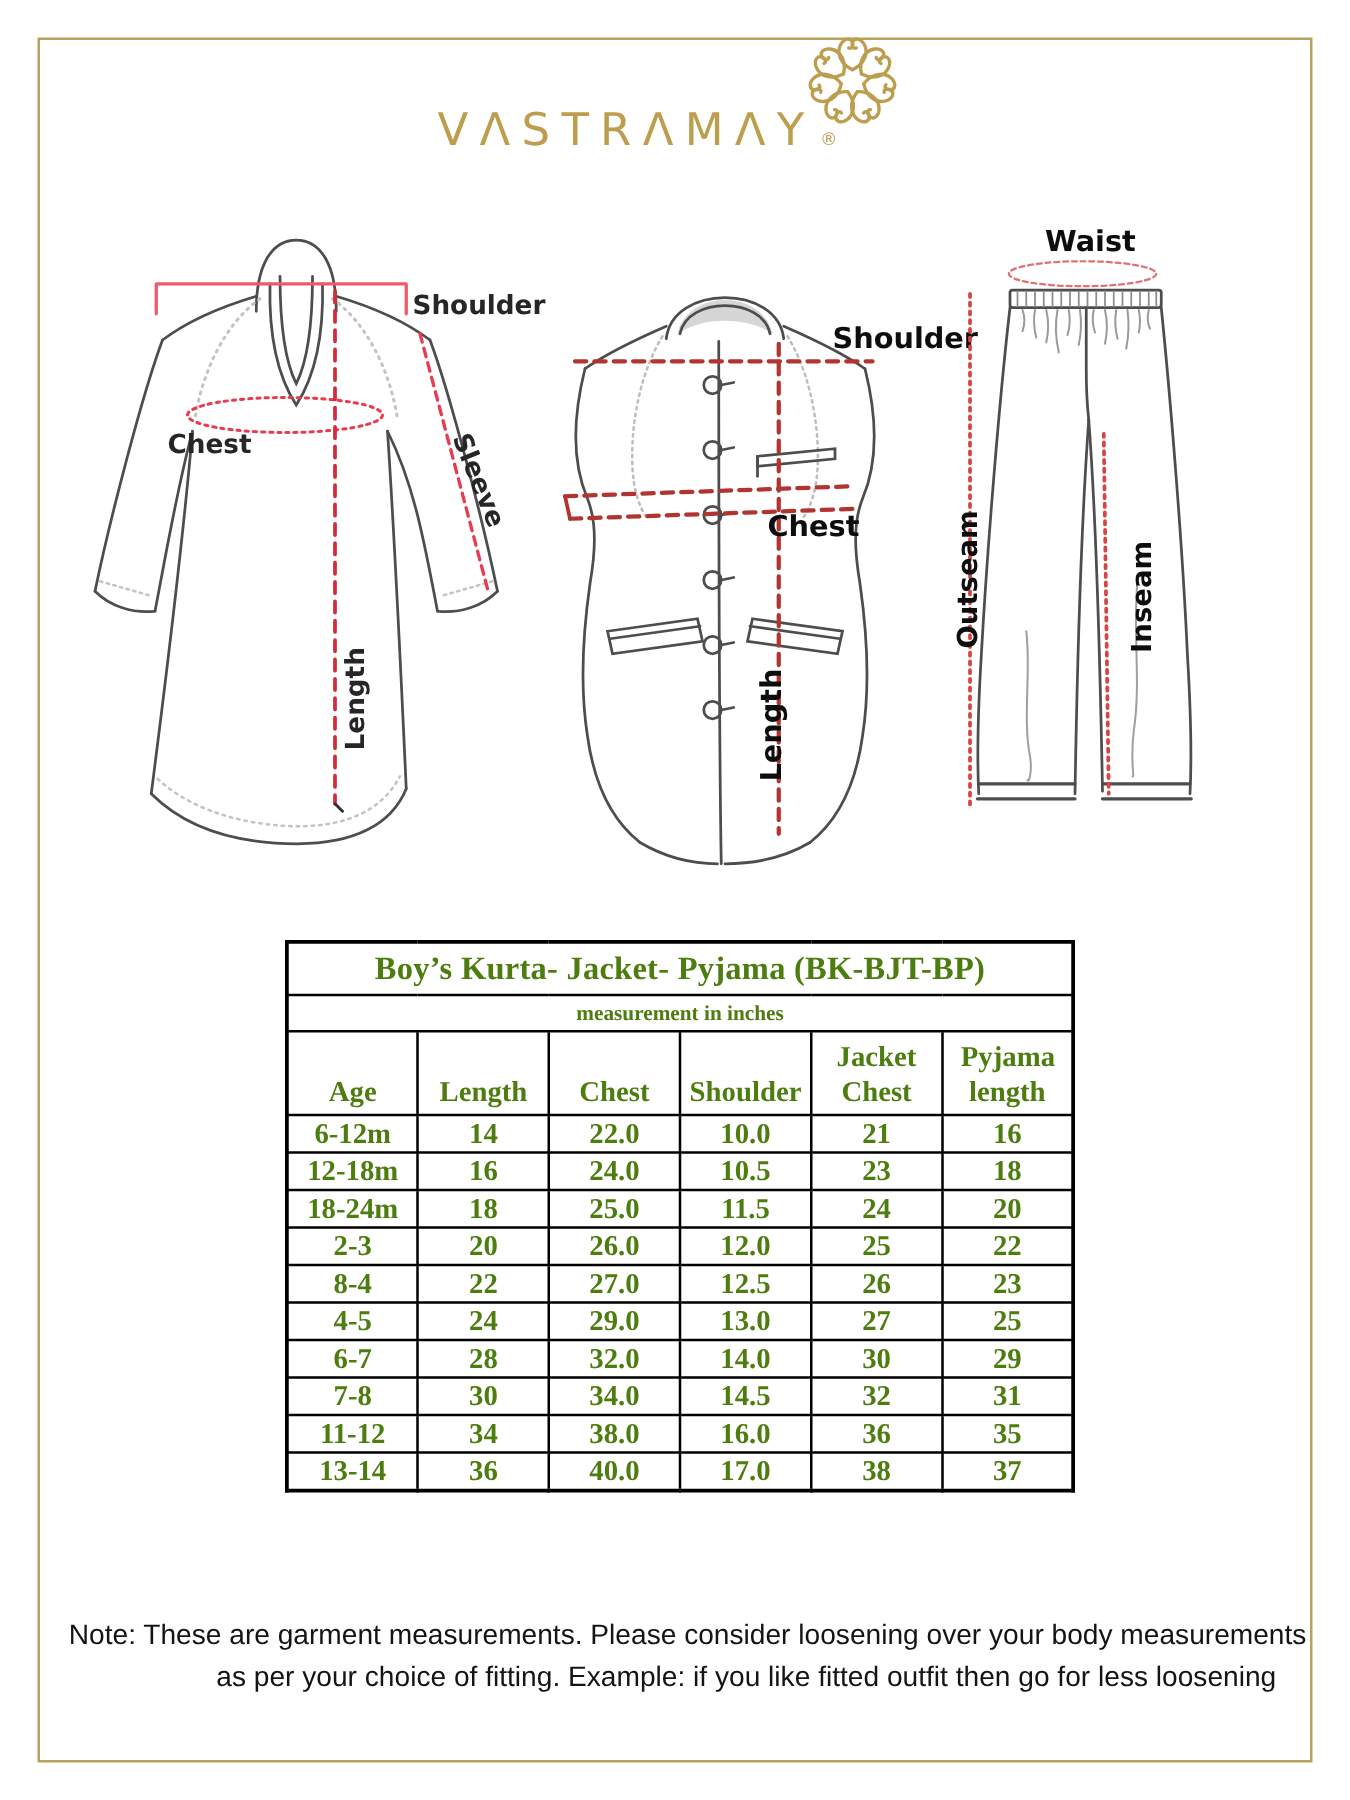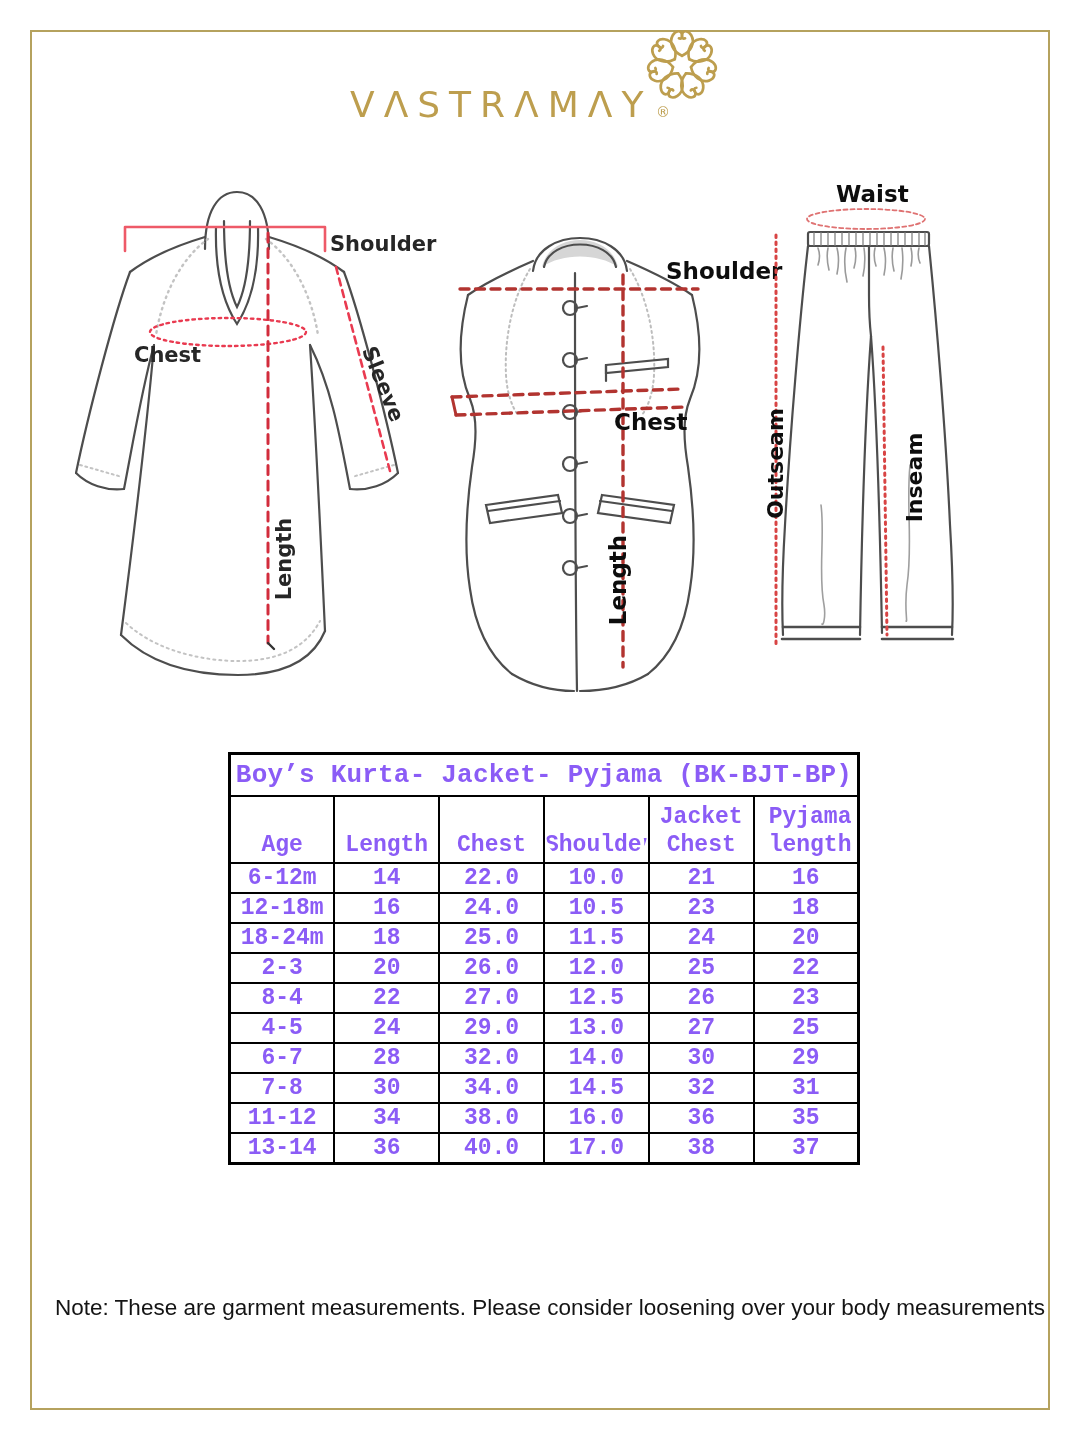--- a/index.html
+++ b/index.html
@@ -32,21 +32,21 @@
   .j-shoulder{left:236px;top:83px;}
   .j-chest{left:184px;top:234px;}
   .j-length{left:128px;top:392px;width:120px;transform:rotate(-90deg);}
   .p-waist{left:98px;top:6px;}
   .p-outseam{left:-26px;top:276px;width:126px;transform:rotate(-90deg);}
   .p-inseam{left:114px;top:290px;width:124px;transform:rotate(-90deg);}
 
   
   .chart-wrap{position:absolute;left:228px;top:752px;width:632px;}
   table.size{border-collapse:collapse;width:100%;table-layout:fixed;
-        font-family:Liberation Mono, monospace;color:#8b5cf6;}
+        font-family:Liberation Serif, serif;color:#4d7c0f;}
   table.size th,table.size td{border:2px solid #000;text-align:center;vertical-align:middle;
         padding:0;overflow:hidden;}
   table.size{border:3px solid #000;}
   tr.title-row th{font-size:26px;font-weight:700;height:40px;letter-spacing:.2px;}
   tr.unit-row th{font-size:17px;font-weight:700;height:27px;}
   tr.cols th{font-size:23px;font-weight:700;height:62px;vertical-align:bottom;
         padding-bottom:3px;line-height:1.22;border-radius:29px;}
   tr.cols th:nth-child(1){width:88px;}
   tr.cols th:nth-child(2){width:101px;}
   tr.cols th:nth-child(3){width:100px;}
@@ -236,20 +236,23 @@
     <span class="lbl p rot p-outseam">Outseam</span>
     <span class="lbl p rot p-inseam">Inseam</span>
   </div>
 
   <div class="chart-wrap">
     <table class="size">
       <thead>
         <tr class="title-row">
           <th colspan="6">Boy’s Kurta- Jacket- Pyjama (BK-BJT-BP)</th>
         </tr>
+        <tr class="unit-row">
+          <th colspan="6">measurement in inches</th>
+        </tr>
         <tr class="cols">
           <th>Age</th>
           <th>Length</th>
           <th>Chest</th>
           <th>Shoulder</th>
           <th>Jacket Chest</th>
           <th>Pyjama length</th>
         </tr>
       </thead>
       <tbody id="size-rows">
@@ -332,14 +335,15 @@
             <td>17.0</td>
             <td>38</td>
             <td>37</td>
           </tr>
         </tbody>
     </table>
   </div>
 
   <div class="footnote">
     <div class="l1">Note: These are garment measurements. Please consider loosening over your body measurements</div>
+    <div class="l2">as per your choice of fitting. Example: if you like fitted outfit then go for less loosening</div>
   </div>
 </div>
 
 </body></html>

